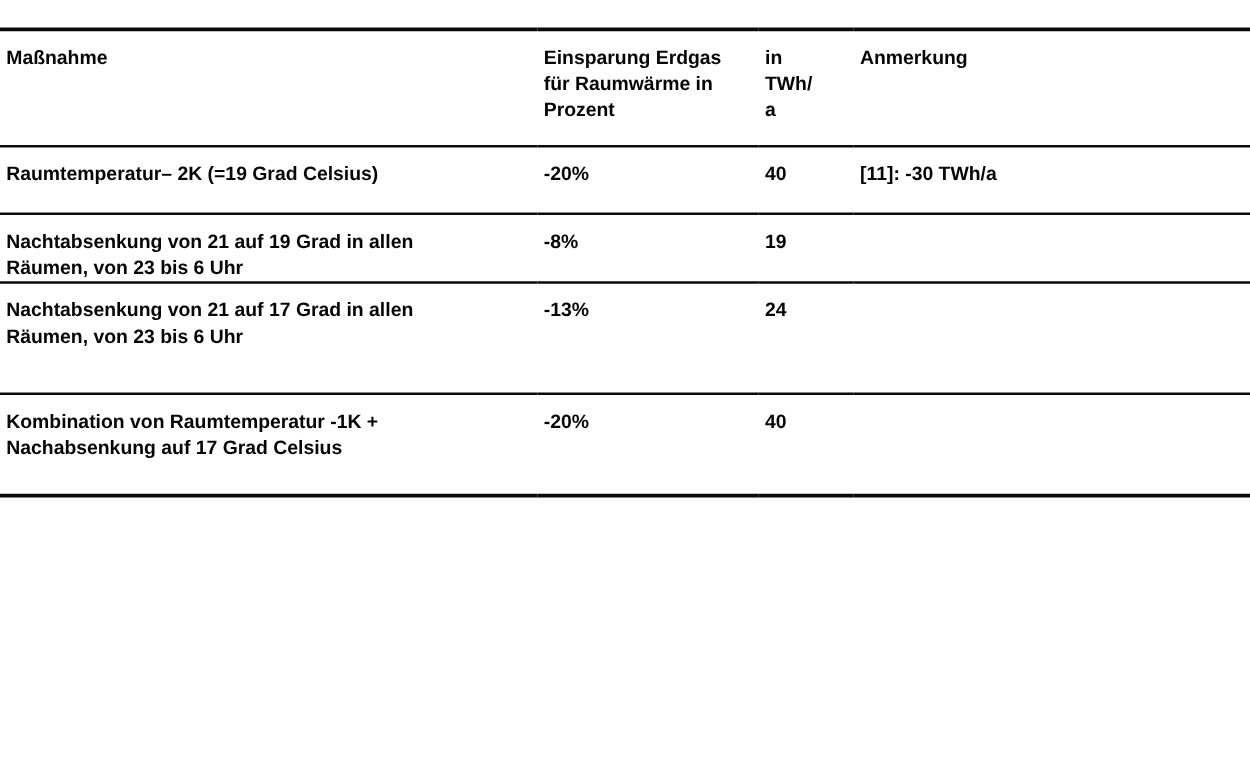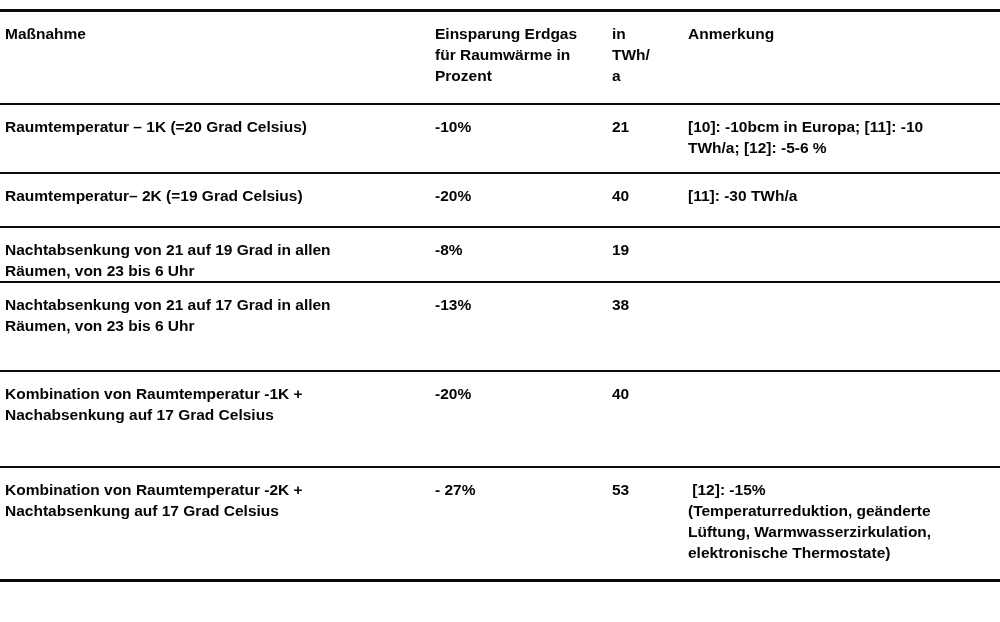--- a/index.html
+++ b/index.html
@@ -5,21 +5,21 @@
   html, body {
     margin: 0;
     padding: 0;
     background: #ffffff;
   }
   .page {
     width: 1000px;
     height: 622px;
     background: #ffffff;
     box-sizing: border-box;
-    padding-top: 9px;
+    padding-top: 22px;
     font-family: "Liberation Sans", sans-serif;
     color: #050505;
   }
   table.savings {
     width: 1000px;
     border-collapse: collapse;
     table-layout: fixed;
     border-top: 3px solid #0a0a0a;
     border-bottom: 3px solid #0a0a0a;
   }
@@ -36,21 +36,21 @@
     color: #050505;
   }
   tr.sep {
     border-bottom: 2px solid #0a0a0a;
   }
   tr.h-header  { height: 93px; }
   tr.h-r0 { height: 69px; }
   tr.h-r1 { height: 54px; }
   tr.h-r2 { height: 55px; }
   tr.h-r3 { height: 89px; }
-  tr.h-r4 { height: 96px; }
+  tr.h-r4 { height: 82px; }
   tr.h-r5 { height: 114px; }
   col.c-measure { width: 430px; }
   col.c-percent { width: 177px; }
   col.c-twh     { width: 76px; }
   col.c-note    { width: 317px; }
 </style>
 </head>
 <body>
 
 <div class="page">
@@ -67,59 +67,42 @@
         <th>Einsparung Erdgas
 für Raumwärme in
 Prozent</th>
         <th>in
 TWh/
 a</th>
         <th>Anmerkung</th>
       </tr>
     </thead>
     <tbody>
-      <tr class="sep h-r0">
-        <td>Raumtemperatur – 1K (=20 Grad Celsius)</td>
-        <td>-10%</td>
-        <td>21</td>
-        <td>[10]: -10bcm in Europa; [11]: -10
-TWh/a; [12]: -5-6 %</td>
-      </tr>
       <tr class="sep h-r1">
         <td>Raumtemperatur– 2K (=19 Grad Celsius)</td>
         <td>-20%</td>
         <td>40</td>
         <td>[11]: -30 TWh/a</td>
       </tr>
       <tr class="sep h-r2">
         <td>Nachtabsenkung von 21 auf 19 Grad in allen
 Räumen, von 23 bis 6 Uhr</td>
         <td>-8%</td>
         <td>19</td>
         <td></td>
       </tr>
       <tr class="sep h-r3">
         <td>Nachtabsenkung von 21 auf 17 Grad in allen
 Räumen, von 23 bis 6 Uhr</td>
         <td>-13%</td>
-        <td>38</td>
+        <td>24</td>
         <td></td>
       </tr>
       <tr class="sep h-r4">
         <td>Kombination von Raumtemperatur -1K +
 Nachabsenkung auf 17 Grad Celsius</td>
         <td>-20%</td>
         <td>40</td>
         <td></td>
       </tr>
-      <tr class="h-r5">
-        <td>Kombination von Raumtemperatur -2K +
-Nachtabsenkung auf 17 Grad Celsius</td>
-        <td>- 27%</td>
-        <td>53</td>
-        <td> [12]: -15%
-(Temperaturreduktion, geänderte
-Lüftung, Warmwasserzirkulation,
-elektronische Thermostate)</td>
-      </tr>
     </tbody>
   </table>
 </div>
 
 </body></html>

